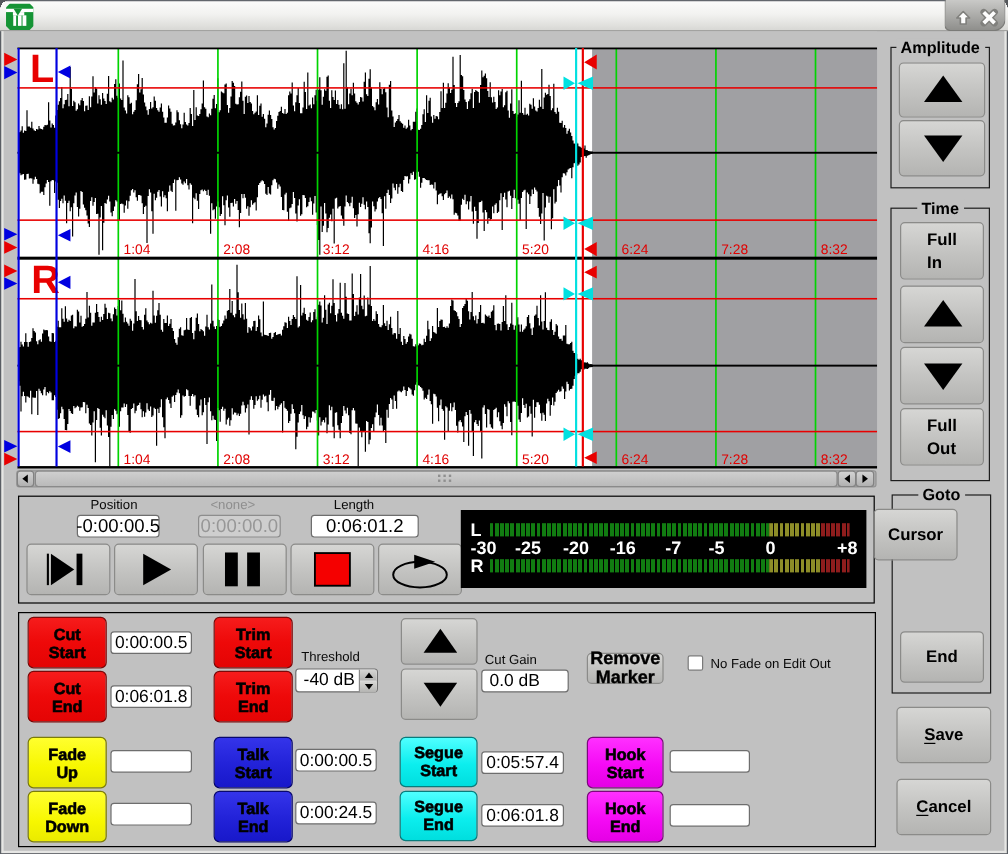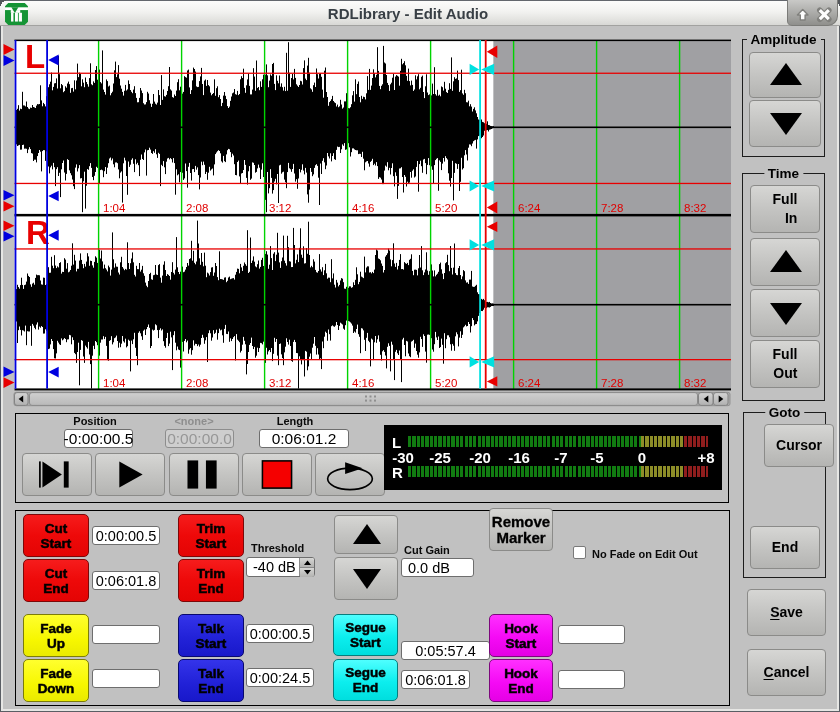--- a/index.html
+++ b/index.html
@@ -16,36 +16,36 @@
 .edgeL{position:absolute;left:0;top:26px;bottom:0;width:1px;background:#5a5e64}
 .edgeR{position:absolute;right:0;top:26px;bottom:0;width:1px;background:#5a5e64}
 .edgeB{position:absolute;left:0;bottom:0;right:0;height:1px;background:#5a5e64}
 .liteR{position:absolute;right:1px;top:26px;bottom:1px;width:2px;background:#e6e6e4}
 .liteB{position:absolute;left:1px;bottom:1px;right:1px;height:2px;background:#e6e6e4}
 .liteL{position:absolute;left:1px;top:26px;bottom:1px;width:2px;background:#e6e6e4}
 .wf{position:absolute;left:0;top:26px}
 .btn{position:absolute;background:linear-gradient(180deg,#d6d6d4 0%,#c4c4c2 50%,#b4b4b2 100%);
   border:1px solid #8b8b89;border-radius:4px;display:flex;align-items:center;justify-content:center;
   color:#000;}
-.bb{font-weight:bold;font-size:14px;line-height:19px;text-align:right}
+.bb{font-weight:bold;font-size:14px;line-height:19px;text-align:left}
 .rm{font-weight:bold;font-size:15px;line-height:16px;text-align:center;-webkit-text-stroke:0.3px}
 .cbtn{position:absolute;border-radius:5px;display:flex;align-items:center;
   justify-content:center;text-align:center;font-weight:bold;font-size:13.5px;line-height:15px;
   color:#000;-webkit-text-stroke:0.5px}
 .red{background:linear-gradient(180deg,#f61c1c 0%,#ee0909 50%,#e40404 100%);border:1px solid #7c0808}
 .yel{background:linear-gradient(180deg,#ffff2e 0%,#f7f700 60%,#eaea00 100%);border:1px solid #7c7c08}
 .blu{background:linear-gradient(180deg,#3434ea 0%,#2222d8 55%,#1818ca 100%);border:1px solid #08086e}
 .cyn{background:linear-gradient(180deg,#4fffff 0%,#0ceeee 55%,#00dede 100%);border:1px solid #087c7c}
 .mag{background:linear-gradient(180deg,#ff30ff 0%,#f50af5 55%,#e500e5 100%);border:1px solid #7c087c}
 .fld,.fldl,.fld-dis{position:absolute;background:#fff;border:1px solid #6e6e6e;border-radius:3px;
   font-size:14.5px;color:#000;display:flex;align-items:center;justify-content:center;white-space:nowrap}
 .fld.la{justify-content:flex-start;padding-left:6px}
 .fld.big{font-size:15.5px}
 .dis{background:#cecece!important;color:#979797!important;border-color:#8d8d8d!important}
-.lbl{position:absolute;font-size:11px;font-weight:bold;color:#0a0a0a;white-space:nowrap}
+.lbl{position:absolute;font-size:11px;font-weight:normal;color:#0a0a0a;white-space:nowrap}
 .grp{position:absolute;border:1.4px solid #1d1d1d}
 .grp span{position:absolute;top:-8px;left:50%;transform:translateX(-50%);background:#c1c1c1;
   padding:0 4px;font-size:13.5px;font-weight:bold;white-space:nowrap;color:#000}
 .panel{position:absolute;border:1.4px solid #000}
 .meter{position:absolute;left:384px;top:425px;width:338px;height:65px;background:#000}
 .mtxt{position:absolute;color:#fff;font-weight:bold;font-size:15px;line-height:13px}
 .led{position:absolute;height:11px}
 .led.g{background:repeating-linear-gradient(90deg,#117c11 0,#117c11 3.2px,#000 3.2px,#000 4.35px)}
 .led.y{background:repeating-linear-gradient(90deg,#8d8d28 0,#8d8d28 3.2px,#000 3.2px,#000 4.35px)}
 .led.r{background:repeating-linear-gradient(90deg,#8f1d1d 0,#8f1d1d 3.2px,#000 3.2px,#000 4.35px)}
@@ -65,21 +65,20 @@
     <div style="position:absolute;right:0;top:0;width:6px;height:6px;background:radial-gradient(circle at 0 6px,rgba(0,0,0,0) 5px,#54575b 5px)"></div>
 <svg class="ticon" width="24" height="23" viewBox="0 0 24 23">
       <path d="M3.4 0H20.6L24 3.4V19.6L20.6 23H3.4L0 19.6V3.4Z" fill="#159435"></path>
       <rect x="0" y="4.5" width="24" height="2.9" fill="#fff"></rect>
       <rect x="6" y="7.4" width="9.9" height="2.9" fill="#fff"></rect>
       <rect x="6.3" y="10.2" width="2.5" height="9.2" fill="#fff"></rect>
       <rect x="10.4" y="10.2" width="3.1" height="9.2" fill="#fff"></rect>
       <rect x="14.4" y="10.2" width="3.3" height="9.2" fill="#fff"></rect>
       <path d="M6.6 4.5H14L10.3 10.4Z" fill="#149033"></path>
     </svg>
-<div class="title">RDLibrary - Edit Audio</div>
 <div class="caps"><svg width="51" height="26" viewBox="0 0 51 26">
         <path d="M14.7 9.6L20 15H17.1V20H12.3V15H9.4Z" fill="#fdfdfd" stroke="#80807d" stroke-width="1.4" stroke-linejoin="round"></path>
         <path d="M31.8 10.2L40.8 19.2M40.8 10.2L31.8 19.2" stroke="#80807d" stroke-width="5.6" stroke-linecap="round"></path>
         <path d="M31.8 10.2L40.8 19.2M40.8 10.2L31.8 19.2" stroke="#fdfdfd" stroke-width="3.2"></path>
       </svg></div>
 <svg class="wf" width="731" height="382" viewBox="0 26 731 382">
       <rect x="0" y="26" width="731" height="382" fill="#c1c1c1"></rect>
       <rect x="14.5" y="40" width="479" height="176" fill="#ffffff"></rect>
       <rect x="14.5" y="216" width="479" height="174" fill="#ffffff"></rect>
       <rect x="493.5" y="40" width="237.5" height="176" fill="#a0a0a3"></rect>
@@ -264,33 +263,33 @@
         <path d="M32 9L46 29H18Z" fill="#000"></path>
       </svg>
     </div>
     <div class="btn" style="left:334px;top:557px;width:64px;height:43px">
       <svg width="64" height="43">
         <path d="M18 12H46L32 32Z" fill="#000"></path>
       </svg>
     </div>
     <div class="lbl" style="left:404px;top:544px">Cut Gain</div>
     <div class="fld la" style="left:401px;top:558px;width:73px;height:19px">0.0 dB</div>
-    <div class="btn rm" style="left:489px;top:508px;width:64px;height:43px">Remove<br>Marker</div>
+    <div class="btn rm" style="left:489px;top:544px;width:64px;height:26px">Remove<br>Marker</div>
     <div class="chk" style="left:573px;top:546px"></div>
     <div class="lbl" style="left:592px;top:548px">No Fade on Edit Out</div>
     <div class="cbtn yel" style="left:23px;top:614px;width:66px;height:43px">Fade<br>Up</div>
     <div class="fld" style="left:92px;top:625px;width:68px;height:19px"></div>
     <div class="cbtn yel" style="left:23px;top:659px;width:66px;height:43px">Fade<br>Down</div>
     <div class="fld" style="left:92px;top:669px;width:68px;height:19px"></div>
     <div class="cbtn blu" style="left:178px;top:614px;width:66px;height:43px">Talk<br>Start</div>
     <div class="fld" style="left:246px;top:624px;width:68px;height:19px">0:00:00.5</div>
     <div class="cbtn blu" style="left:178px;top:659px;width:66px;height:43px">Talk<br>End</div>
     <div class="fld" style="left:246px;top:668px;width:68px;height:19px">0:00:24.5</div>
     <div class="cbtn cyn" style="left:333px;top:614px;width:65px;height:42px">Segue<br>Start</div>
-    <div class="fld" style="left:401px;top:641px;width:89px;height:19px">0:05:57.4</div>
+    <div class="fld" style="left:401px;top:626px;width:69px;height:19px">0:05:57.4</div>
     <div class="cbtn cyn" style="left:333px;top:659px;width:65px;height:42px">Segue<br>End</div>
     <div class="fld" style="left:401px;top:670px;width:69px;height:19px">0:06:01.8</div>
     <div class="cbtn mag" style="left:489px;top:614px;width:64px;height:43px">Hook<br>Start</div>
     <div class="fld" style="left:558px;top:625px;width:67px;height:19px"></div>
     <div class="cbtn mag" style="left:489px;top:659px;width:64px;height:43px">Hook<br>End</div>
     <div class="fld" style="left:558px;top:670px;width:67px;height:19px"></div>
 <div class="grp" style="left:742px;top:39px;width:83px;height:118px">
       <span>Amplitude</span>
     </div>
     <div class="btn" style="left:749px;top:52px;width:72px;height:46px">
@@ -314,21 +313,21 @@
     </div>
     <div class="btn" style="left:750px;top:289px;width:70px;height:48px">
       <svg width="70" height="48">
         <path d="M19 14H51L35 36Z" fill="#000"></path>
       </svg>
     </div>
     <div class="btn bb" style="left:750px;top:340px;width:70px;height:48px">Full<br>Out</div>
     <div class="grp" style="left:743px;top:412px;width:83px;height:166px">
       <span>Goto</span>
     </div>
-    <div class="btn bb" style="left:764px;top:424px;width:70px;height:43px">Cursor</div>
+    <div class="btn bb" style="left:728px;top:424px;width:70px;height:43px">Cursor</div>
     <div class="btn bb" style="left:750px;top:526px;width:70px;height:43px">End</div>
     <div class="btn bb" style="left:747px;top:589px;width:79px;height:47px"><u>S</u>ave</div>
     <div class="btn bb" style="left:747px;top:649px;width:79px;height:47px"><u>C</u>ancel</div>
 <div class="liteL"></div>
     <div class="liteR"></div>
     <div class="liteB"></div>
 <div class="edgeL"></div>
     <div class="edgeR"></div>
     <div class="edgeB"></div>
 </div>

